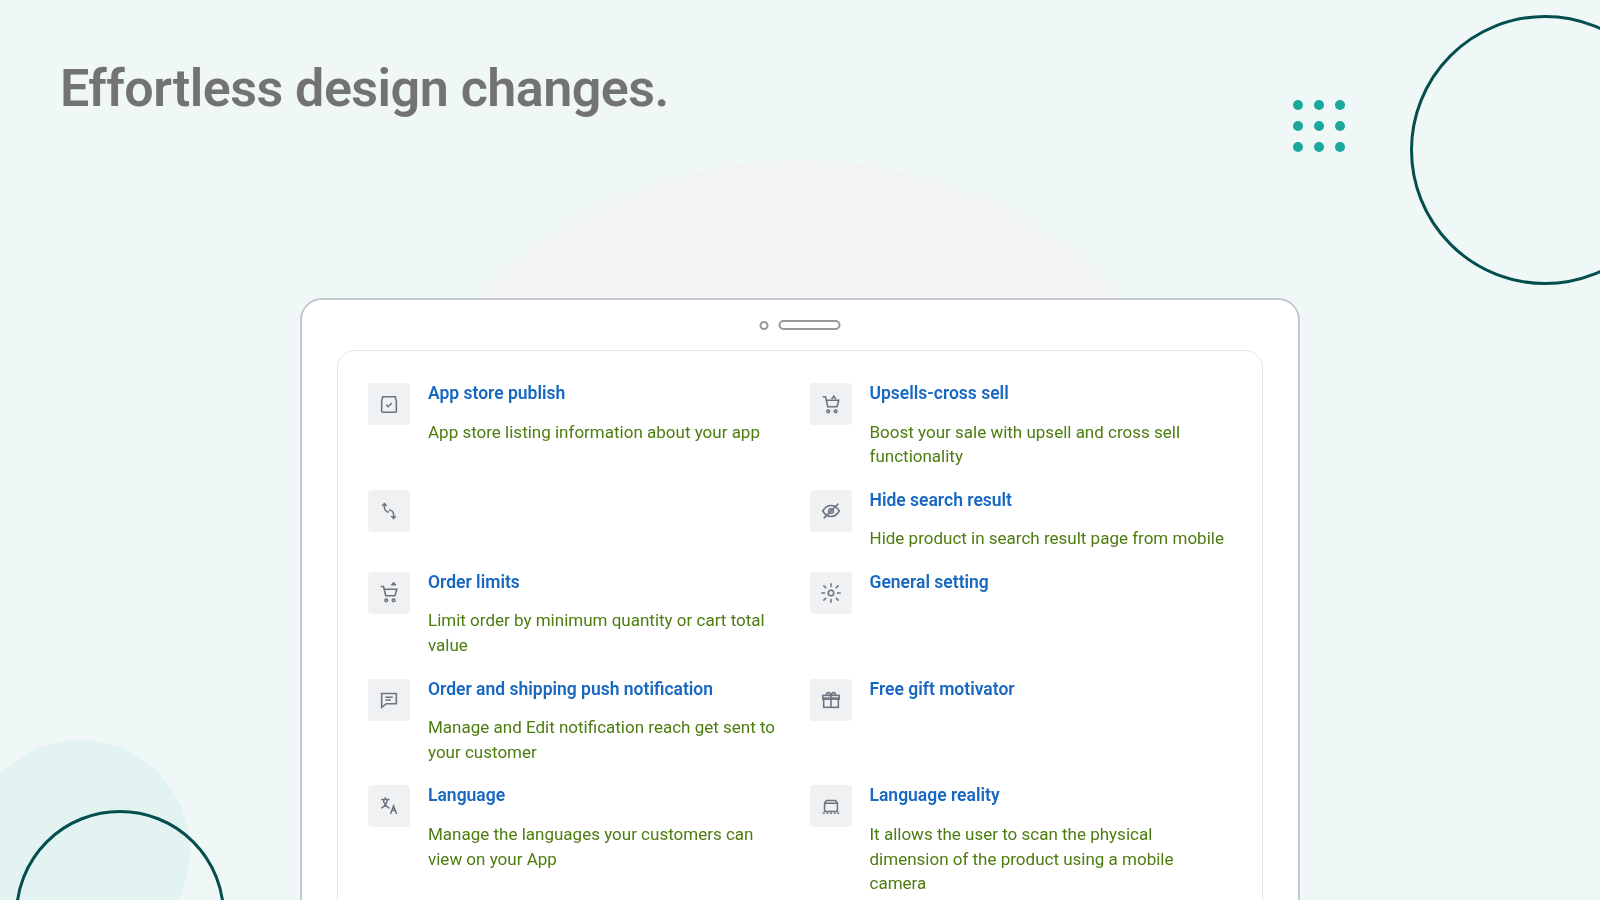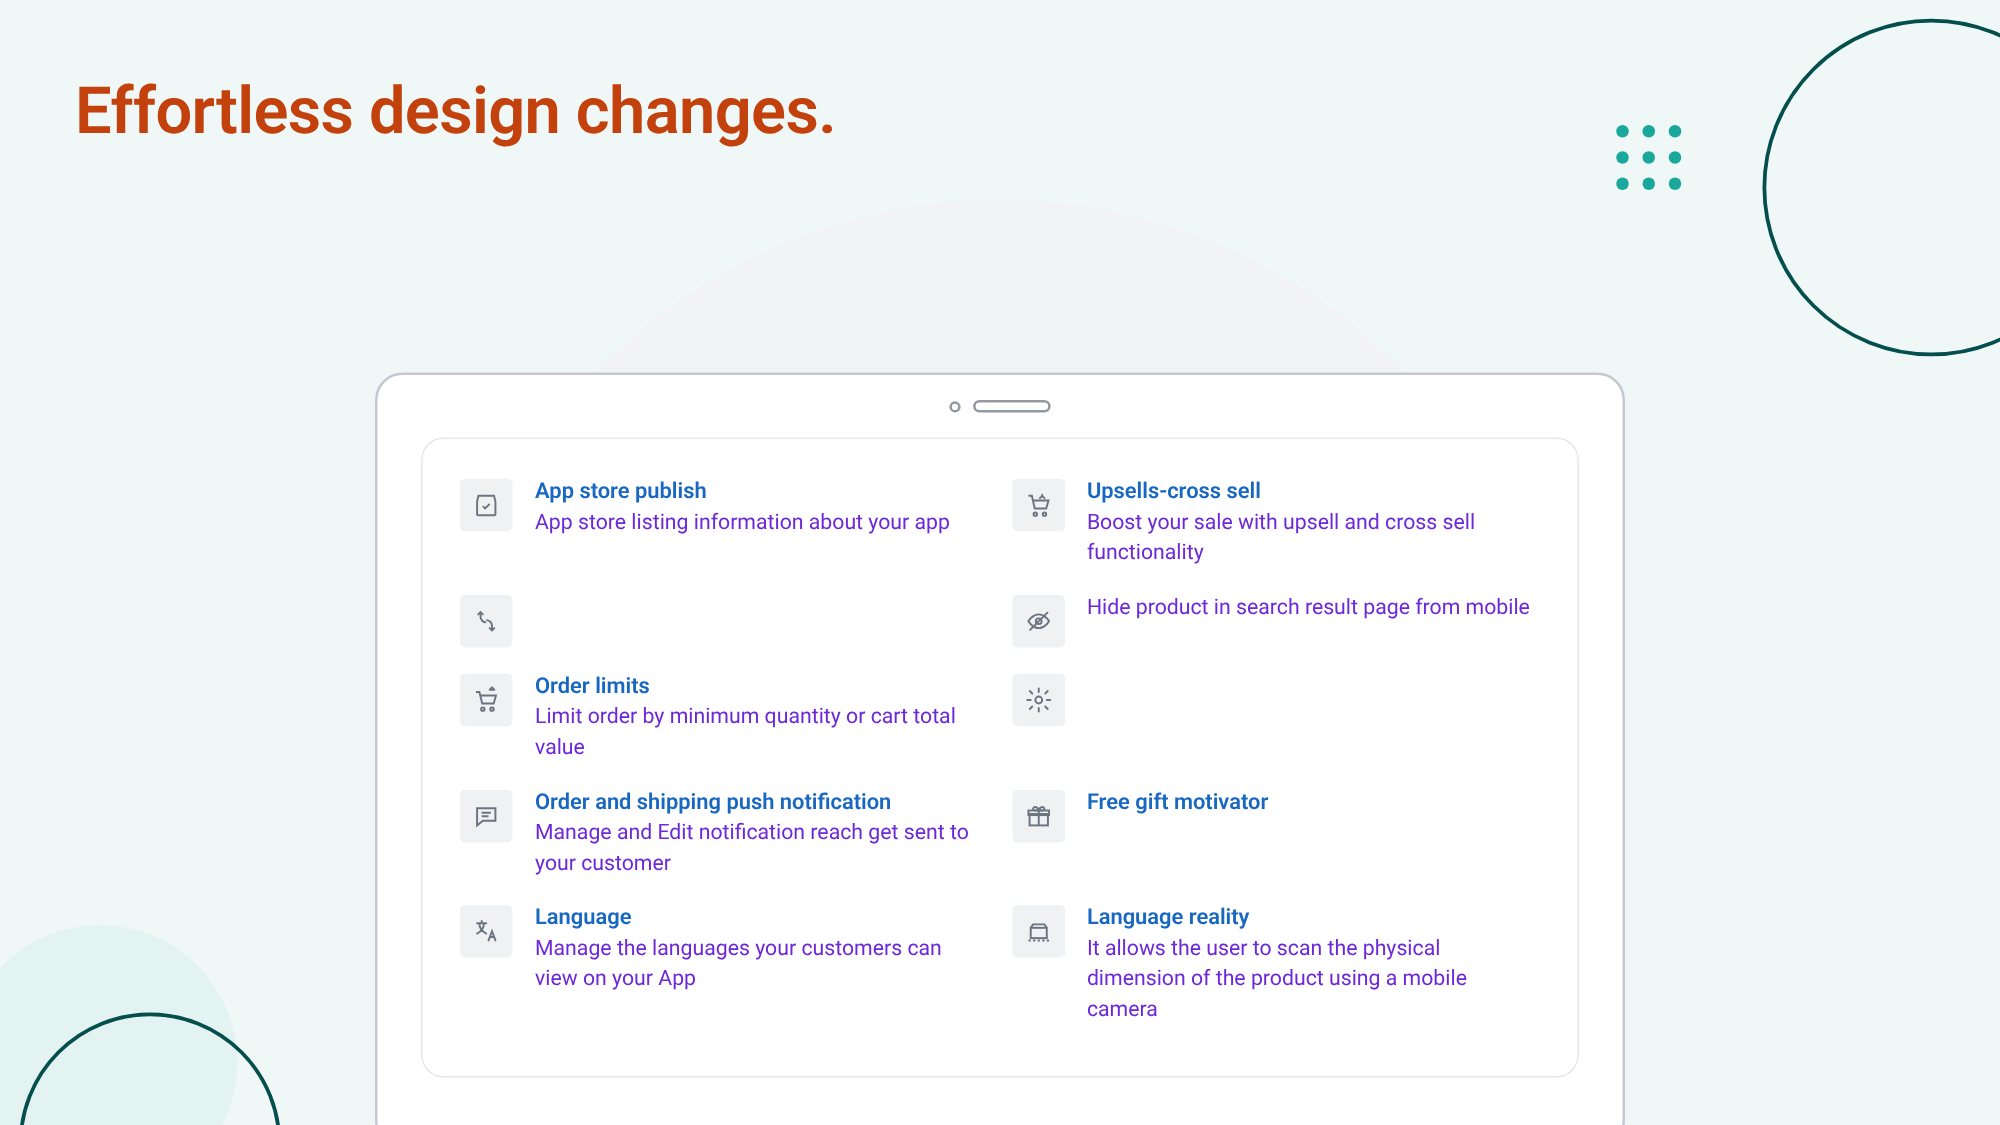--- a/index.html
+++ b/index.html
@@ -8,21 +8,21 @@
     background: #eff8f7;
     font-family: -apple-system, BlinkMacSystemFont, "Segoe UI", Roboto, Arial, sans-serif;
     position: relative;
   }
   .headline {
     position: absolute;
     left: 60px;
     top: 58px;
     font-size: 52px;
     font-weight: 600;
-    color: #c2410c;
+    color: #737373;
     letter-spacing: -0.5px;
   }
   
   .dots {
     position: absolute;
     top: 100px;
     right: 255px;
     display: grid;
     grid-template-columns: repeat(3, 10px);
     grid-auto-rows: 10px;
@@ -131,23 +131,23 @@
   }
   .icon-box svg { width: 22px; height: 22px; stroke: #6b7580; fill: none; stroke-width: 1.7; }
   .item .title {
     font-size: 17.5px;
     font-weight: 600;
     color: #1868c1;
     line-height: 1.4;
   }
   .item .desc {
     font-size: 17px;
-    color: #6d28d9;
+    color: #4d7c0f;
     line-height: 1.45;
-    margin-top: 0;
+    margin-top: 14px;
   }
 </style>
 </head>
 <body>
 
 <div class="bg-circle"></div>
 <div class="blob-bl"></div>
 <div class="circle-bl"></div>
 <div class="arc-tr"></div>
 
@@ -214,20 +214,21 @@
 
       <div class="item">
         <div class="icon-box">
           <svg viewBox="0 0 24 24">
               <path d="M3 12s3.5-6 9-6 9 6 9 6-3.5 6-9 6-9-6-9-6z"></path>
               <circle cx="12" cy="12" r="2.5"></circle>
               <line x1="4" y1="20" x2="20" y2="4"></line>
             </svg>
         </div>
         <div>
+          <div class="title">Hide search result</div>
           <div class="desc">Hide product in search result page from mobile</div>
         </div>
       </div>
 
       <div class="item">
         <div class="icon-box">
           <svg viewBox="0 0 24 24">
               <circle cx="9" cy="20" r="1.5"></circle>
               <circle cx="17" cy="20" r="1.5"></circle>
               <path d="M3 5h3l2.5 10h10l2-7H7"></path>
@@ -241,20 +242,21 @@
       </div>
 
       <div class="item">
         <div class="icon-box">
           <svg viewBox="0 0 24 24">
               <circle cx="12" cy="12" r="3"></circle>
               <path d="M12 2v3M12 19v3M4.2 4.2l2.1 2.1M17.7 17.7l2.1 2.1M2 12h3M19 12h3M4.2 19.8l2.1-2.1M17.7 6.3l2.1-2.1" stroke-linecap="round"></path>
             </svg>
         </div>
         <div>
+          <div class="title">General setting</div>
         </div>
       </div>
 
       <div class="item">
         <div class="icon-box">
           <svg viewBox="0 0 24 24">
               <path d="M4 5h16v11H9l-5 4V5z"></path>
               <line x1="8" y1="9" x2="16" y2="9"></line>
               <line x1="8" y1="12" x2="14" y2="12"></line>
             </svg>

